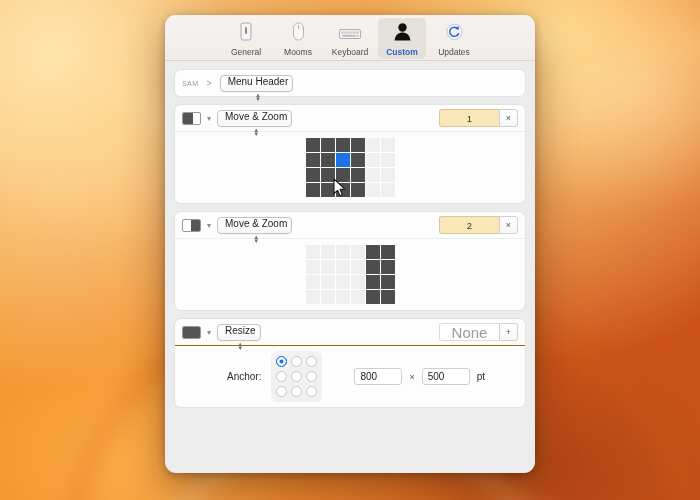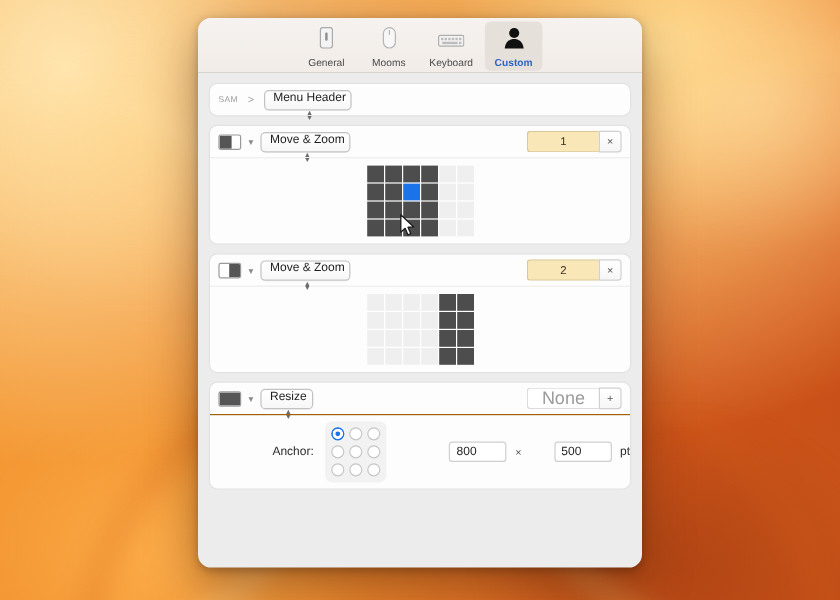--- a/index.html
+++ b/index.html
@@ -150,21 +150,21 @@
     background:#fff; border:1px solid #c6c6c6;
   }
   .radio.on {
     background:#1a73e8; border-color:#1a73e8;
     box-shadow:inset 0 0 0 2.5px #fff, inset 0 0 0 3px #1a73e8;
   }
   .size-row { display:flex; align-items:center; gap:7px; margin-left:22px; }
   .num-field {
     width:48px; height:17px; border:1px solid #cfcfcf; border-radius:3px;
     background:#fff; font-size:10px; color:#1d1d1d;
-    display:flex; align-items:center; padding-left:5px;margin-left:20px;
+    display:flex; align-items:center; padding-left:5px;
   }
   .times { font-size:9px; color:#5a5a5a; }
   .unit { font-size:10px; color:#2b2b2b; }
   .cursor { position:absolute; pointer-events:none; }
 </style>
 </head>
 <body>
 
 <div class="wp-band wp1"></div>
 <div class="wp-band wp2"></div>
@@ -221,20 +221,30 @@
     <div class="tb-item active">
       <div class="tb-ico">
         <svg width="19" height="19" viewBox="0 0 19 19">
           <circle cx="9.5" cy="5.5" r="4.2" fill="#111"></circle>
           <path d="M1.6 18.5 C2.2 12.4 6.0 10.4 9.5 10.4 C13.0 10.4 16.8 12.4 17.4 18.5 Z" fill="#111"></path>
         </svg>
       </div>
       <div class="tb-label">Custom</div>
     </div>
 
+    <div class="tb-item">
+      <div class="tb-ico">
+        <svg width="19" height="19" viewBox="0 0 19 19">
+          <circle cx="9.5" cy="9.8" r="7.6" fill="#f4f6fb" stroke="#b9c6de" stroke-width="1"></circle>
+          <path d="M13.1 7.0 A4.6 4.6 0 1 0 13.6 11.6" fill="none" stroke="#2f62c4" stroke-width="1.5" stroke-linecap="round"></path>
+          <path d="M13.6 3.9 L13.6 7.5 L10.2 7.0 Z" fill="#2f62c4"></path>
+        </svg>
+      </div>
+      <div class="tb-label">Updates</div>
+    </div>
 
   </div>
 
   <div class="content">
 
     <div class="card">
       <div class="card-row">
         <span style="font-size:7px;color:#9a9a9a;letter-spacing:.4px;">SAM</span>
         <span style="font-size:9px;color:#9a9a9a;margin:0 2px;">&gt;</span>
         <div class="popup">

